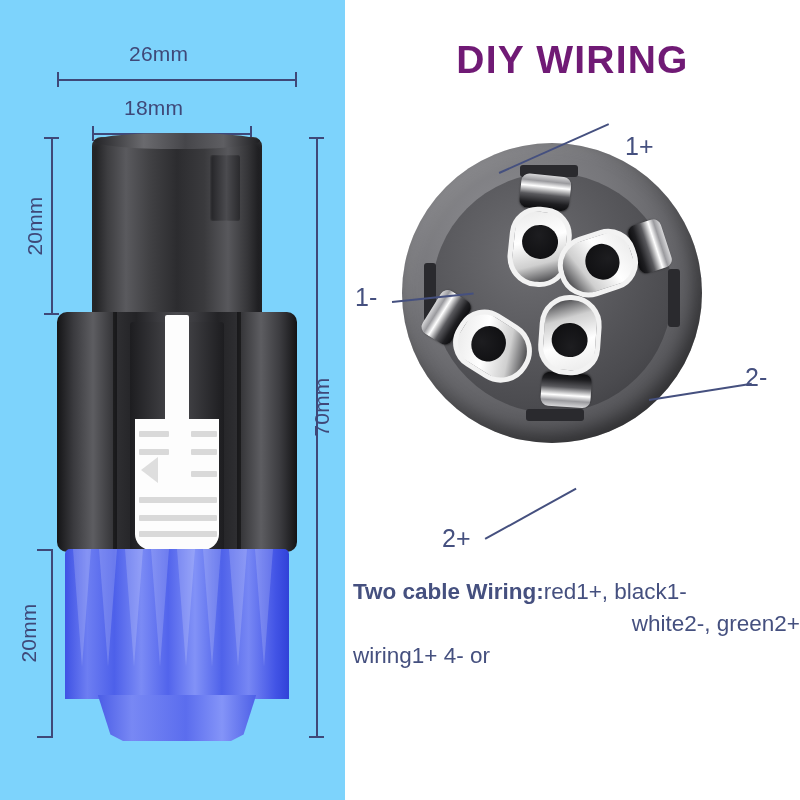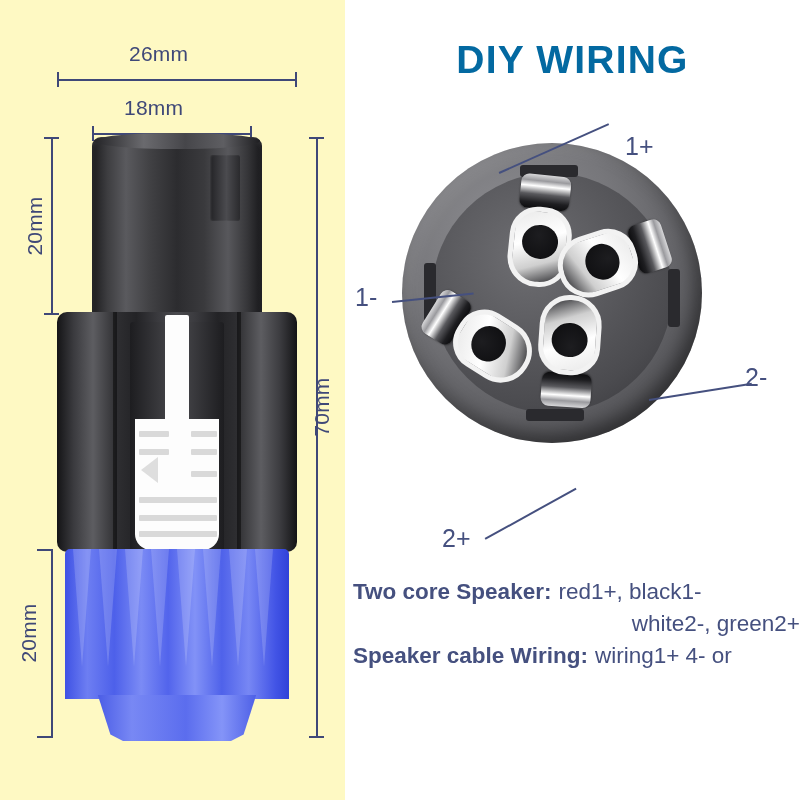--- a/index.html
+++ b/index.html
@@ -1,20 +1,20 @@
 <!DOCTYPE html>
 <html><head>
 <meta charset="utf-8">
 <style>
   html,body{margin:0;padding:0;}
   body{width:800px;height:800px;font-family:"Liberation Sans",sans-serif;overflow:hidden;}
   #page{position:relative;width:800px;height:800px;background:#ffffff;}
 
   
-  .left-panel{position:absolute;left:0;top:0;width:345px;height:800px;background:#fef9c3;}
+  .left-panel{position:absolute;left:0;top:0;width:345px;height:800px;background:#7dd3fc;}
   .right-panel{position:absolute;left:345px;top:0;width:455px;height:800px;background:#ffffff;}
 
   
   .dim-line{position:absolute;background:#3f4878;}
   .dim-h{height:1.6px;}
   .dim-v{width:1.6px;}
   .cap-v{position:absolute;width:1.6px;height:15px;background:#3f4878;}
   .cap-h{position:absolute;height:1.6px;width:15px;background:#3f4878;}
   .dim-label{position:absolute;color:#3f4878;font-size:21px;letter-spacing:.2px;
              font-family:"Liberation Sans",sans-serif;white-space:nowrap;}
@@ -83,21 +83,21 @@
          border-left:9px solid transparent;border-right:9px solid transparent;
          border-top:118px solid rgba(255,255,255,.17);}
   .blue-foot{
     position:absolute;left:22px;top:146px;width:180px;height:46px;
     background:linear-gradient(90deg,#3d50e2,#7888f4 25%,#5b6dee 55%,#8494f8 75%,#3c4fe1);
     clip-path:polygon(6% 0,94% 0,87% 86%,80% 100%,20% 100%,13% 86%);
   }
 
   
   #title{position:absolute;left:0;top:38px;width:455px;text-align:center;
-         color:#0369a1;font-size:39px;font-weight:bold;letter-spacing:1.2px;
+         color:#701a75;font-size:39px;font-weight:bold;letter-spacing:1.2px;
          font-family:"Liberation Sans",sans-serif;}
 
   #rear-view{position:absolute;left:57px;top:143px;width:300px;height:300px;}
   .rear-disc{
     position:absolute;left:0;top:0;width:300px;height:300px;border-radius:50%;
     background:radial-gradient(circle at 36% 30%,#8d8d91 0%,#77777b 38%,#5c5c60 68%,#3f3f43 100%);
     box-shadow:inset -6px -8px 18px rgba(0,0,0,.45),inset 5px 6px 14px rgba(255,255,255,.12);
   }
   .rear-core{
     position:absolute;left:30px;top:30px;width:240px;height:240px;border-radius:50%;
@@ -126,21 +126,21 @@
            font-family:"Liberation Sans",sans-serif;white-space:nowrap;}
   .lead{position:absolute;background:#45507f;height:1.5px;transform-origin:left center;}
 
   
   #specs{position:absolute;left:8px;top:576px;width:447px;}
   .spec-row{display:flex;justify-content:flex-end;align-items:baseline;
             font-size:22.5px;color:#45507f;line-height:1.42;
             font-family:"Liberation Sans",sans-serif;white-space:nowrap;}
   .spec-row.left{justify-content:flex-start;}
   .spec-key{font-weight:bold;}
-  .spec-val{font-weight:normal;margin-left:7px;}
+  .spec-val{font-weight:normal;}
 </style>
 </head>
 <body>
 
 <div id="page">
 
   <div class="left-panel">
 
     <div>
       <div class="dim-line dim-h" style="left:57px;top:79px;width:240px;"></div>
@@ -266,32 +266,31 @@
 
     <div class="lead" style="left:304px;top:399px;width:104px;transform:rotate(-9deg);"></div>
     <div class="callout" style="left:400px;top:363px;">2-</div>
 
     <div class="lead" style="left:140px;top:538px;width:104px;transform:rotate(-29deg);"></div>
     <div class="callout" style="left:97px;top:524px;">2+</div>
 
     <div id="specs">
 
       <div class="spec-row left">
-        <span class="spec-key">Two core Speaker:</span>
+        <span class="spec-key">Two cable Wiring:</span>
         <span class="spec-val">red1+, black1-</span>
       </div>
 
       <div class="spec-row left">
       </div>
 
       <div class="spec-row">
         <span class="spec-val">white2-, green2+</span>
       </div>
 
       <div class="spec-row left">
-        <span class="spec-key">Speaker cable Wiring:</span>
         <span class="spec-val">wiring1+ 4- or</span>
       </div>
 
 
     </div>
   </div>
 </div>
 
 </body></html>

